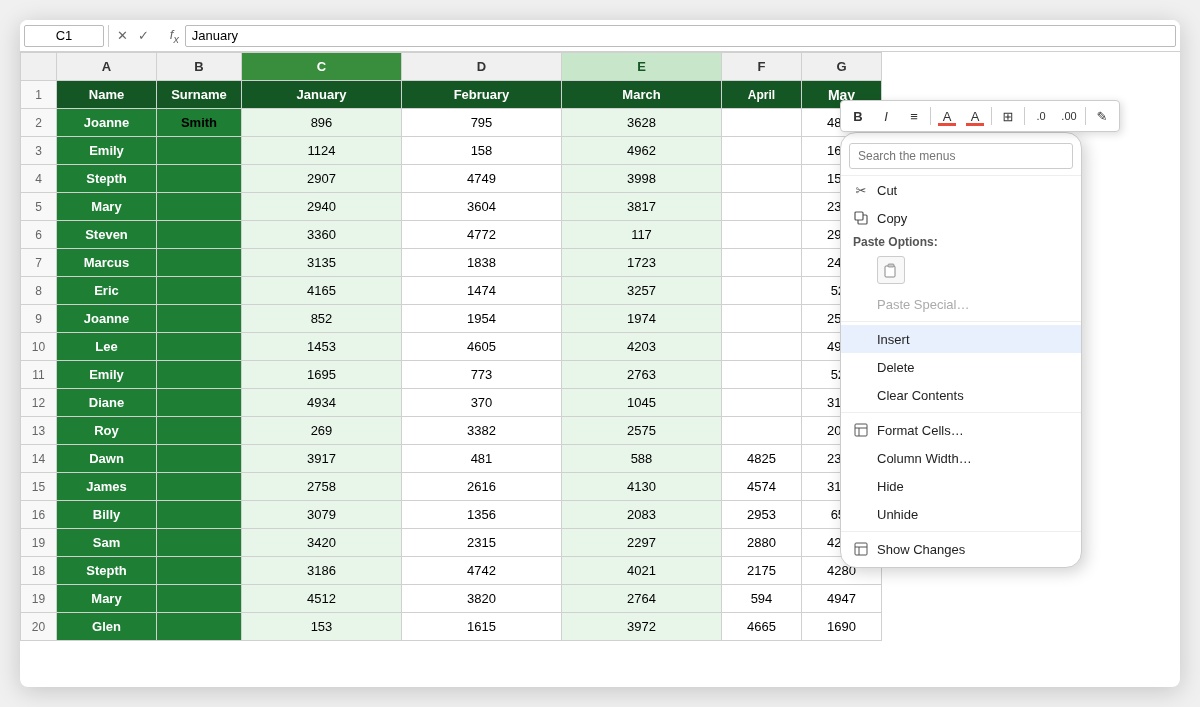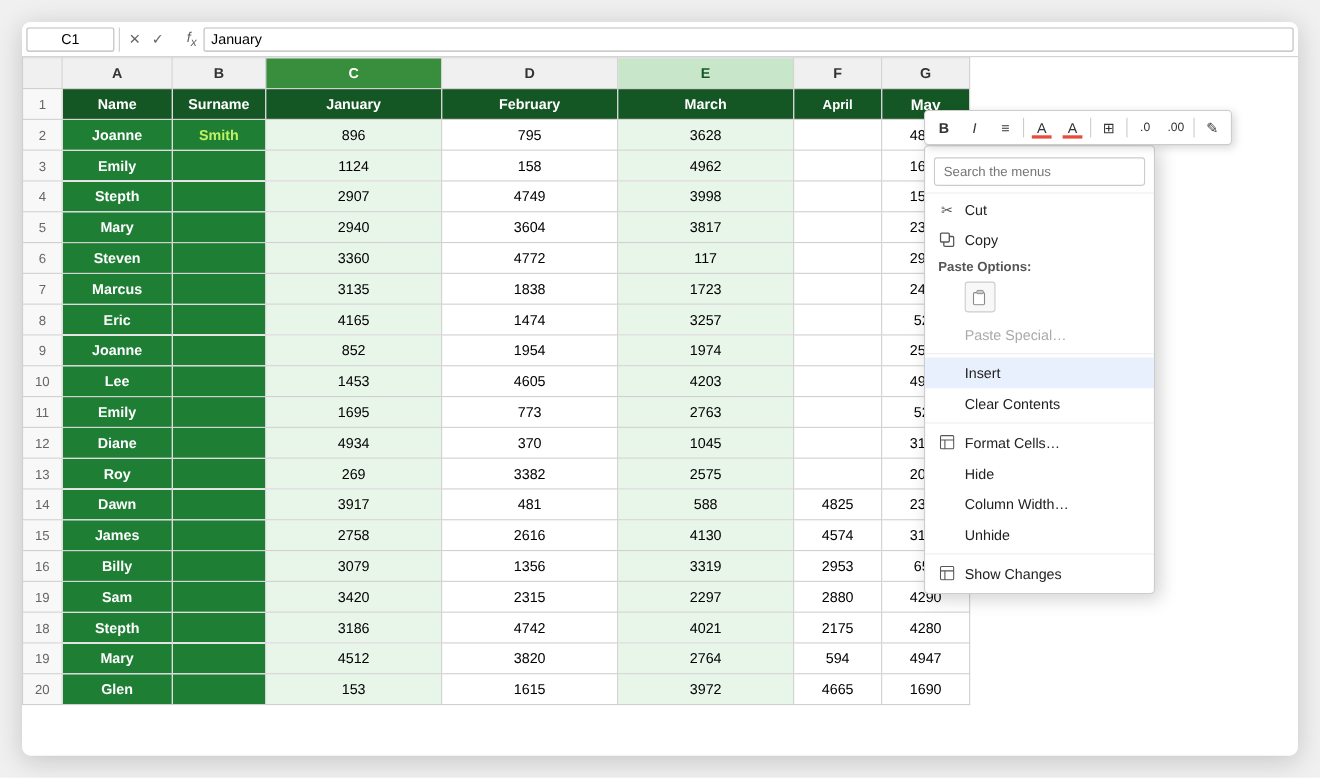--- a/index.html
+++ b/index.html
@@ -114,21 +114,21 @@
     .header-row .col-e { width: 160px; background: #c8e6c9; color: #155724; }
     
     .name-cell {
       background: #1e7e34;
       color: #fff;
       font-weight: bold;
       text-align: center;
     }
     .surname-cell {
       background: #1e7e34;
-      color: #bef264;
+      color: #000000;
       font-weight: bold;
       text-align: center;
     }
     .header-name-cell {
       background: #155724;
       color: #fff;
       font-weight: bold;
       text-align: center;
     }
     .data-cell {
@@ -141,25 +141,25 @@
     }
     .data-cell-e {
       text-align: center;
       background: #e8f5e9;
     }
     
     .context-menu {
       position: absolute;
       top: 80px;
       left: 820px;
-      width: 210px;
+      width: 242px;
       background: #fff;
       border: 1px solid #ccc;
       box-shadow: 4px 4px 16px rgba(0,0,0,0.18);
-      border-radius: 4px;
+      border-radius: 16px;
       z-index: 100;
       padding: 4px 0;
     }
     .context-search {
       padding: 6px 8px;
       border-bottom: 1px solid #eee;
     }
     .context-search input {
       width: 100%;
       height: 26px;
@@ -469,21 +469,21 @@
               <td class="data-cell-e">4130</td>
               <td class="data-cell">4574</td>
               <td class="data-cell">3124</td>
             </tr>
             <tr>
               <td class="col-row-num">16</td>
               <td class="name-cell">Billy</td>
               <td class="surname-cell"></td>
               <td class="data-cell-c">3079</td>
               <td class="data-cell">1356</td>
-              <td class="data-cell-e">3319</td>
+              <td class="data-cell-e">2083</td>
               <td class="data-cell">2953</td>
               <td class="data-cell">658</td>
             </tr>
             <tr>
               <td class="col-row-num">19</td>
               <td class="name-cell">Sam</td>
               <td class="surname-cell"></td>
               <td class="data-cell-c">3420</td>
               <td class="data-cell">2315</td>
               <td class="data-cell-e">2297</td>
@@ -574,40 +574,44 @@
         <span class="ctx-icon"></span>
         <span class="ctx-label">Paste Special…</span>
       </div>
       <div class="ctx-separator"></div>
       <div class="ctx-item active">
         <span class="ctx-icon"></span>
         <span class="ctx-label">Insert</span>
       </div>
       <div class="ctx-item">
         <span class="ctx-icon"></span>
+        <span class="ctx-label">Delete</span>
+      </div>
+      <div class="ctx-item">
+        <span class="ctx-icon"></span>
         <span class="ctx-label">Clear Contents</span>
       </div>
       <div class="ctx-separator"></div>
       <div class="ctx-item">
         <span class="ctx-icon">
           <svg width="14" height="14" viewBox="0 0 14 14">
               <rect x="1" y="1" width="12" height="12" rx="1" fill="none" stroke="#555" stroke-width="1"></rect>
               <line x1="1" y1="5" x2="13" y2="5" stroke="#555" stroke-width="1"></line>
               <line x1="5" y1="5" x2="5" y2="13" stroke="#555" stroke-width="1"></line>
             </svg>
         </span>
         <span class="ctx-label">Format Cells…</span>
       </div>
       <div class="ctx-item">
         <span class="ctx-icon"></span>
+        <span class="ctx-label">Column Width…</span>
+      </div>
+      <div class="ctx-item">
+        <span class="ctx-icon"></span>
         <span class="ctx-label">Hide</span>
-      </div>
-      <div class="ctx-item">
-        <span class="ctx-icon"></span>
-        <span class="ctx-label">Column Width…</span>
       </div>
       <div class="ctx-item">
         <span class="ctx-icon"></span>
         <span class="ctx-label">Unhide</span>
       </div>
       <div class="ctx-separator"></div>
       <div class="ctx-item">
         <span class="ctx-icon">
           <svg width="14" height="14" viewBox="0 0 14 14">
               <rect x="1" y="1" width="12" height="12" rx="1" fill="none" stroke="#555" stroke-width="1"></rect>

